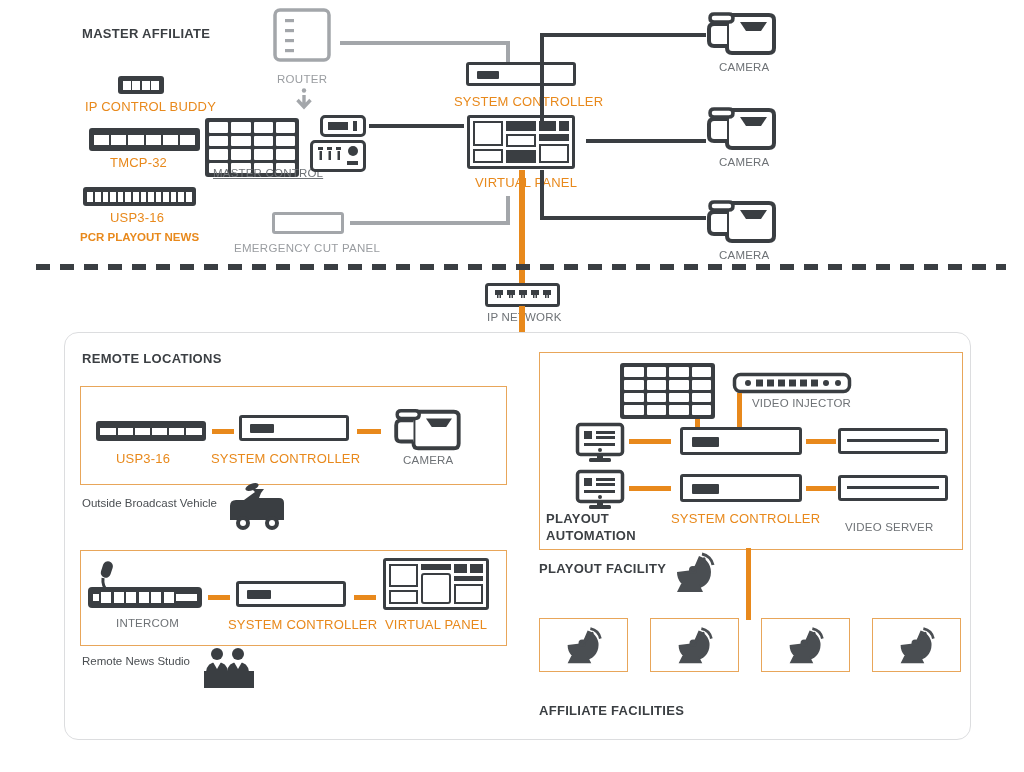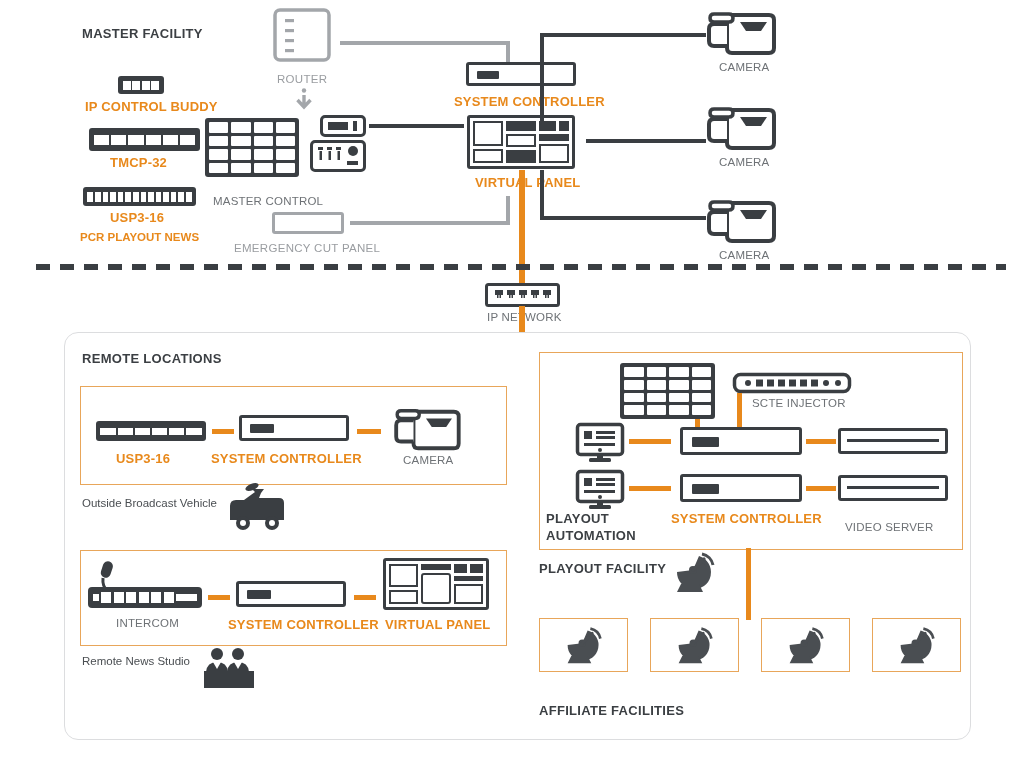--- a/index.html
+++ b/index.html
@@ -23,21 +23,21 @@
   .abs { position: absolute; }
 
   
   .lbl {
     position: absolute;
     white-space: nowrap;
     line-height: 1;
   }
   .lbl-orange {
     color: #E8891C;
-    font-weight: bold;
+    font-weight: normal;
     font-size: 13px;
     letter-spacing: 0.2px;
   }
   .lbl-orange-sm {
     color: #E8891C;
     font-weight: bold;
     font-size: 11.5px;
   }
   .lbl-gray {
     color: #6E7276;
@@ -182,21 +182,21 @@
     box-sizing: border-box;
   }
 
   svg { display: block; overflow: visible; }
 </style>
 </head>
 <body>
 
 <div class="stage">
 
-  <div class="lbl lbl-dark" style="left:82px; top:27px;">MASTER FACILITY</div>
+  <div class="lbl lbl-dark" style="left:82px; top:27px;">MASTER AFFILIATE</div>
 
   <div class="abs" style="left:273px; top:8px; width:60px; height:58px;">
     <svg width="60" height="58" viewBox="0 0 60 58">
       <rect x="2" y="2" width="54" height="50" rx="5" fill="#fff" stroke="#A3A6AA" stroke-width="3.5"></rect>
       <rect x="12" y="11" width="9" height="3.2" fill="#A3A6AA"></rect>
       <rect x="12" y="21" width="9" height="3.2" fill="#A3A6AA"></rect>
       <rect x="12" y="31" width="9" height="3.2" fill="#A3A6AA"></rect>
       <rect x="12" y="41" width="9" height="3.2" fill="#A3A6AA"></rect>
     </svg>
   </div>
@@ -267,21 +267,21 @@
       <div class="cell"></div>
     <div class="cell"></div>
       <div class="cell"></div>
       <div class="cell"></div>
       <div class="cell"></div>
     <div class="cell"></div>
       <div class="cell"></div>
       <div class="cell"></div>
       <div class="cell"></div>
   </div>
-  <div class="lbl lbl-gray" style="left:213px; top:196px;">MASTER CONTROL</div>
+  <div class="lbl lbl-gray" style="left:213px; top:168px;text-decoration:underline;">MASTER CONTROL</div>
 
   <div class="abs" style="left:320px; top:115px; width:46px; height:22px;">
     <svg width="46" height="22" viewBox="0 0 46 22">
       <rect x="1.5" y="1.5" width="43" height="19" rx="3.5" fill="#fff" stroke="#3A3E42" stroke-width="3"></rect>
       <rect x="8" y="7" width="20" height="8" fill="#3A3E42"></rect>
       <rect x="33" y="6" width="4" height="10" fill="#3A3E42"></rect>
     </svg>
   </div>
 
   <div class="abs" style="left:310px; top:140px; width:56px; height:32px;">
@@ -529,21 +529,21 @@
       <rect x="23" y="6.5" width="7" height="7" fill="#3A3E42"></rect>
       <rect x="34" y="6.5" width="7" height="7" fill="#3A3E42"></rect>
       <rect x="45" y="6.5" width="7" height="7" fill="#3A3E42"></rect>
       <rect x="56" y="6.5" width="7" height="7" fill="#3A3E42"></rect>
       <rect x="67" y="6.5" width="7" height="7" fill="#3A3E42"></rect>
       <rect x="78" y="6.5" width="7" height="7" fill="#3A3E42"></rect>
       <circle cx="93" cy="10" r="3" fill="#3A3E42"></circle>
       <circle cx="105" cy="10" r="3" fill="#3A3E42"></circle>
     </svg>
   </div>
-  <div class="lbl lbl-gray" style="left:752px; top:398px;">SCTE INJECTOR</div>
+  <div class="lbl lbl-gray" style="left:752px; top:398px;">VIDEO INJECTOR</div>
   <div class="line-orange" style="left:737px; top:393px; width:5px; height:44px;"></div>
 
   <div class="abs" style="left:576px; top:423px; width:48px; height:40px;">
     <svg width="48" height="40" viewBox="0 0 48 40">
       <rect x="1.5" y="1.5" width="45" height="30" rx="3" fill="#fff" stroke="#3A3E42" stroke-width="3.5"></rect>
       <rect x="8" y="8" width="8" height="8" fill="#3A3E42"></rect>
       <rect x="20" y="8" width="19" height="3" fill="#3A3E42"></rect>
       <rect x="20" y="13" width="19" height="3" fill="#3A3E42"></rect>
       <rect x="8" y="20" width="31" height="3" fill="#3A3E42"></rect>
       <circle cx="24" cy="27" r="2" fill="#3A3E42"></circle>

